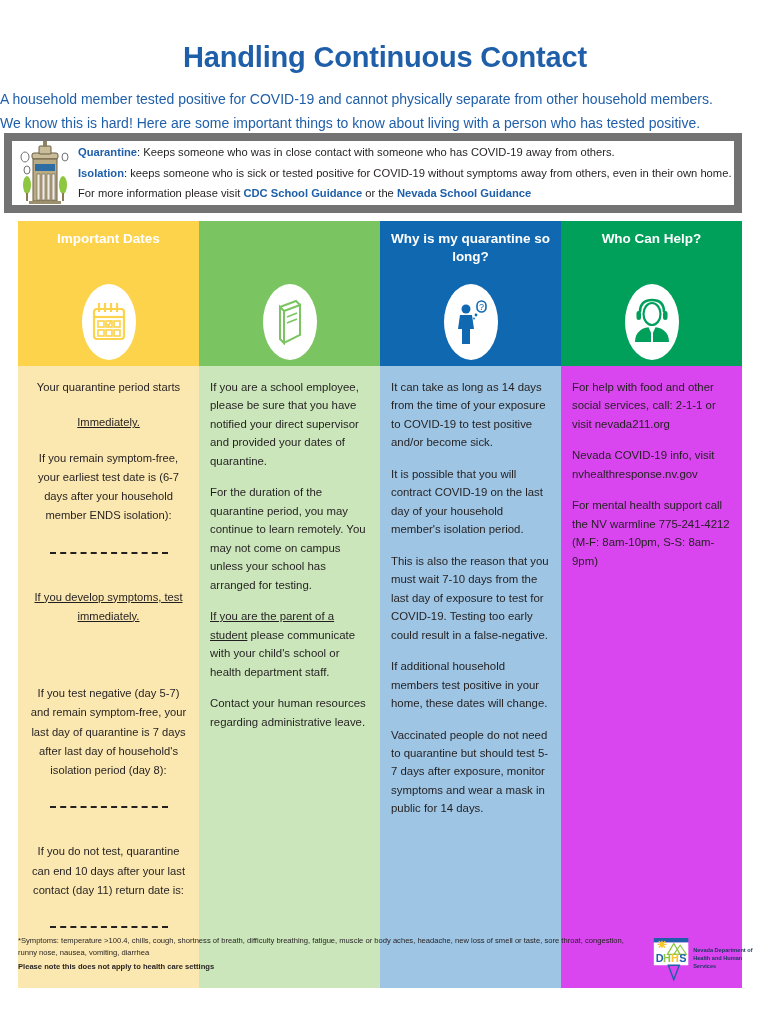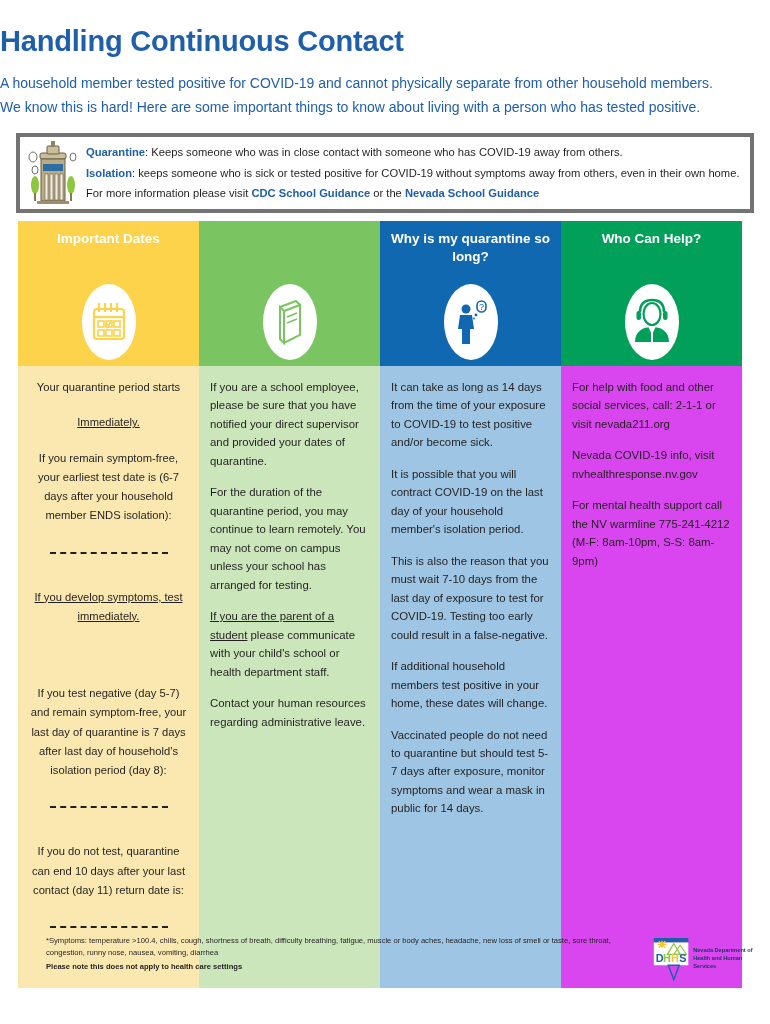--- a/index.html
+++ b/index.html
@@ -11,42 +11,43 @@
   }
   .page {
     position: relative;
     width: 770px; height: 1024px;
     background: #ffffff;
     overflow: hidden;
   }
 
   
   .title {
+    text-align: center;
     color: #1F5FA9;
     font-size: 29px;
     font-weight: bold;
     letter-spacing: -0.2px;
-    padding-top: 26px;
+    padding-top: 42px;
     line-height: 1.1;
   }
   .subtitle {
     text-align: left;
     color: #1F5FA9;
     font-size: 14px;
     line-height: 1.55;
     margin-top: 14px;
   }
   .subtitle div { padding: 1px 0; }
 
   
   .infobox {
     position: absolute;
-    left: 16px; top: 133px;
+    left: 4px; top: 133px;
     width: 738px; height: 80px;
-    border: 4px solid #737373;
+    border: 8px solid #737373;
     background: #ffffff;
     display: flex;
     align-items: center;
   }
   .school-icon {
     width: 54px; height: 72px;
     margin-left: 6px;
     flex: 0 0 auto;
   }
   .infotext {
@@ -130,21 +131,20 @@
   .spacer-lg { height: 42px; }
 
   
   .footer {
     position: absolute;
     left: 18px; top: 935px;
     width: 620px;
     font-size: 7.6px;
     line-height: 1.55;
     color: #231f20;
-    padding-left: 28px;
   }
   .footer .note { font-weight: bold; margin-top: 2px; }
 
   .logo {
     position: absolute;
     left: 652px; top: 930px;
     width: 108px; height: 56px;
     display: flex;
     align-items: center;
   }

